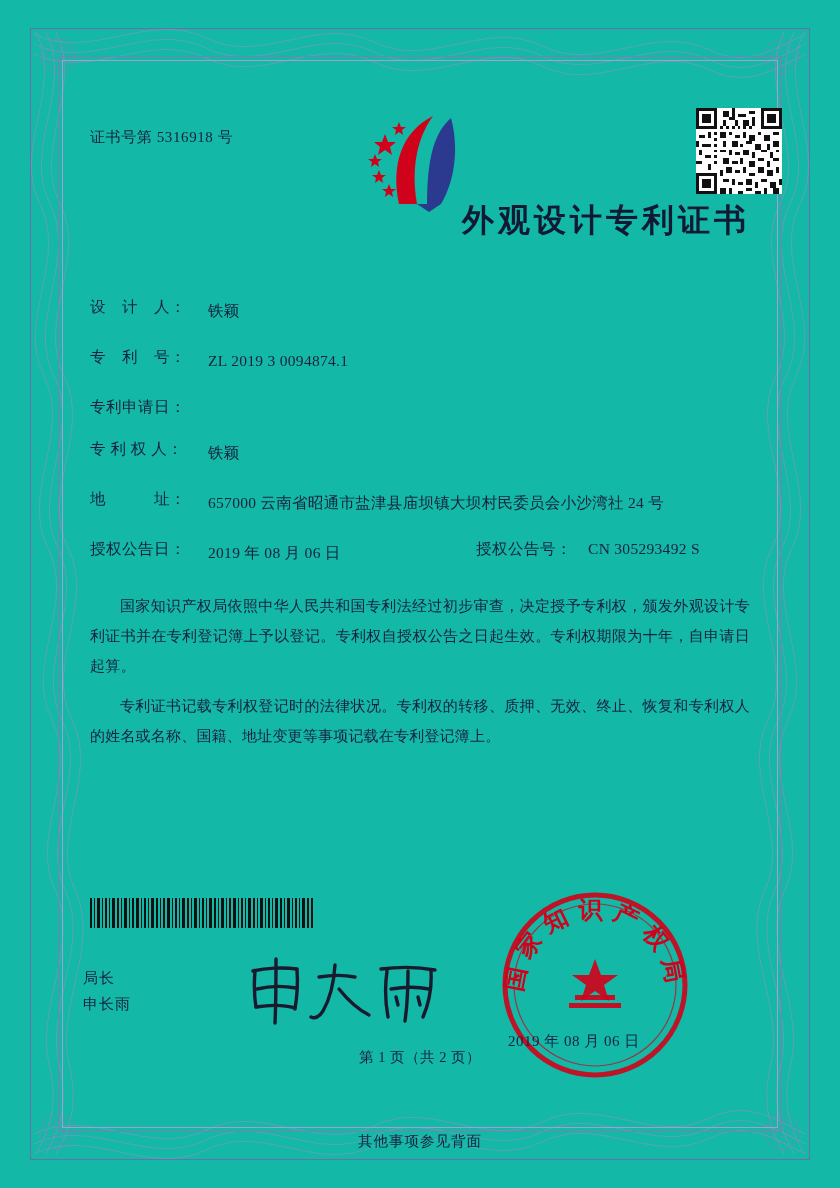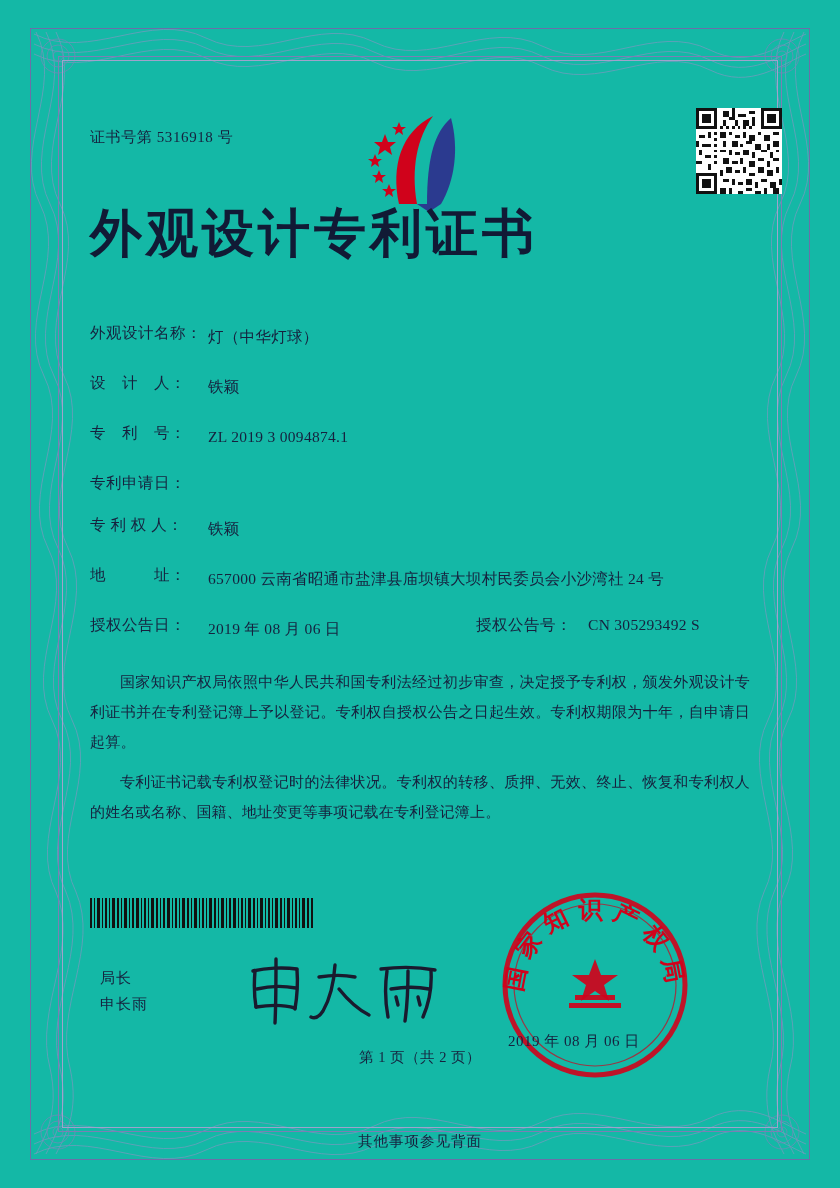--- a/index.html
+++ b/index.html
@@ -86,22 +86,22 @@
   
   .qr {
     position: absolute;
     right: 58px;
     top: 108px;
     width: 86px;
     height: 86px;
   }
 
   .title {
-    text-align: left;
-    font-size: 52px;
+    text-align: right;
+    font-size: 32px;
     font-weight: bold;
     letter-spacing: 4px;
     color: #111a35;
     margin-top: 52px;
     font-family: Liberation Mono, monospace;
   }
 
   .fields {
     margin-top: 56px;
     font-size: 15.5px;
@@ -151,21 +151,21 @@
     position: absolute;
     left: 90px;
     top: 898px;
     width: 225px;
     height: 30px;
   }
 
   
   .sig-block {
     position: absolute;
-    left: 100px;
+    left: 83px;
     top: 965px;
     font-size: 15px;
     line-height: 1.75;
     color: #16213e;
     letter-spacing: 1px;
   }
   .sig-script {
     position: absolute;
     left: 235px;
     top: 955px;
@@ -385,24 +385,20 @@
   </div>
 
   <div class="content">
 
     <div class="cert-no">证书号第 5316918 号</div>
 
     <div class="title">外观设计专利证书</div>
 
     <div class="fields">
 
-      <div class="frow">
-        <div class="flabel">外观设计名称：</div>
-        <div class="fvalue">灯（中华灯球）</div>
-      </div>
 
       <div class="frow">
         <div class="flabel">设　计　人：</div>
         <div class="fvalue">铁颖</div>
       </div>
 
       <div class="frow">
         <div class="flabel">专　利　号：</div>
         <div class="fvalue">ZL 2019 3 0094874.1</div>
       </div>

